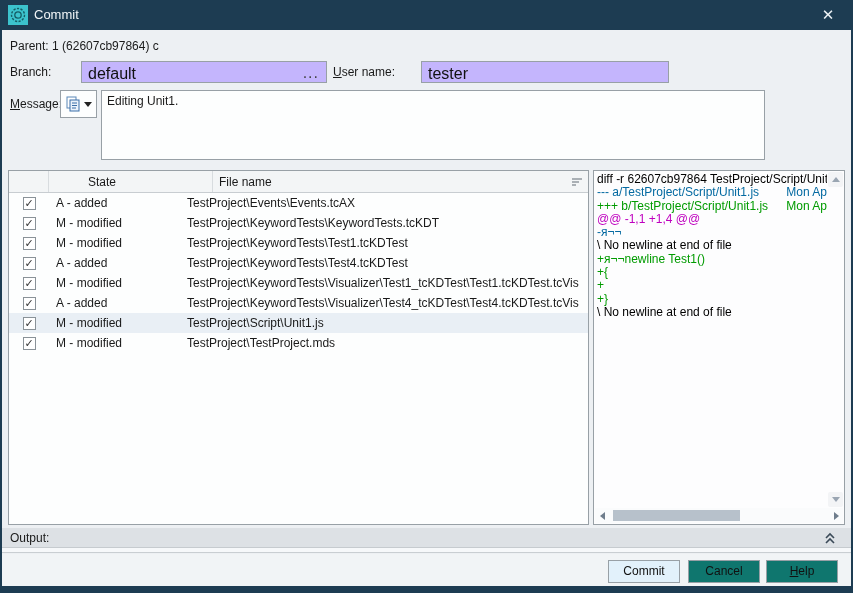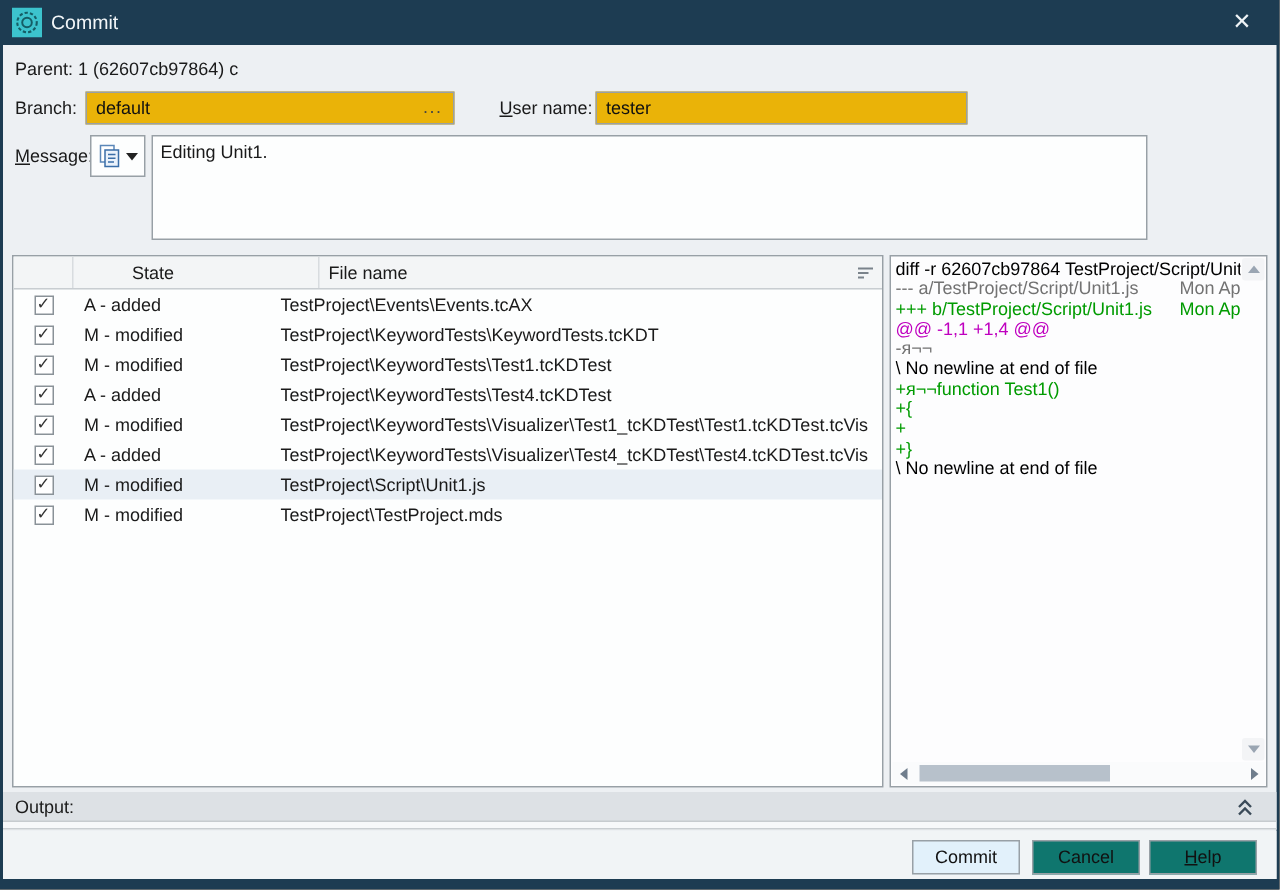--- a/index.html
+++ b/index.html
@@ -11,22 +11,22 @@
   
   .titlebar { position:absolute; left:0; top:0; width:853px; height:30px; background:#1d3c52; }
   .app-icon { position:absolute; left:8px; top:5px; width:20px; height:20px; }
   .title-text { position:absolute; left:34px; top:7px; color:#f2f6f8; font-size:13px; }
   .close-btn { position:absolute; right:10px; top:3px; width:30px; height:24px; color:#eef3f6;
                font-size:15px; text-align:center; line-height:24px; cursor:default; }
 
   
   .lbl { position:absolute; color:#1a1a1a; }
   .mn { text-decoration:underline; }
-  .field { position:absolute; background:#eab308; border:1px solid #98a0a6; font-size:12px;
-           color:#111; padding:3px 6px; }
+  .field { position:absolute; background:#c4b5fd; border:1px solid #98a0a6; font-size:16px;
+           color:#111; padding:3px 6px;margin-left:24px; }
   .combo-ellipsis { position:absolute; right:7px; top:2px; color:#444; letter-spacing:1px; }
   .msg-btn { position:absolute; left:60px; top:90px; width:37px; height:28px; background:#fdfefe;
              border:1px solid #98a0a6; display:flex; align-items:center; justify-content:center; gap:3px; }
   .msg-btn .arrow { width:0; height:0; border-left:4px solid transparent; border-right:4px solid transparent;
                     border-top:5px solid #222; }
   .msg-box { position:absolute; left:101px; top:90px; width:664px; height:70px; background:#fdfefe;
              border:1px solid #98a0a6; padding:3px 5px; overflow:hidden; white-space:pre-wrap; }
 
   
   .file-panel { position:absolute; left:8px; top:170px; width:581px; height:355px;
@@ -46,21 +46,21 @@
   .checkbox { width:13px; height:13px; border:1px solid #8a9298; background:#fff;
               display:flex; align-items:center; justify-content:center; }
   .checkbox.checked::after { content:"✓"; font-size:11px; color:#333; line-height:1; }
 
   
   .diff-panel { position:absolute; left:593px; top:170px; width:252px; height:355px;
                 background:#fdfdfe; border:1px solid #98a0a6; overflow:hidden; }
   .diff-content { position:absolute; left:3px; top:2px; right:17px; bottom:18px; overflow:hidden; }
   .dline { position:relative; height:13.3px; line-height:13.3px; font-size:12px; white-space:pre; overflow:hidden; }
   .dline.plain { color:#000; }
-  .dline.removed { color:#737373; }
+  .dline.removed { color:#0369a1; }
   .dline.added { color:#009b00; }
   .dline.hunk { color:#bf00bf; }
   .dright { position:absolute; right:0; top:0;text-align:right; }
 
   
   .vscroll { position:absolute; right:1px; top:1px; width:15px; bottom:17px; background:#fdfdfe; }
   .sb-btn { position:absolute; width:15px; height:15px; background:#f3f4f6; display:flex;
             align-items:center; justify-content:center; border-radius:2px; }
   .sb-btn.up { top:0; } .sb-btn.down { bottom:0; }
   .tri-up { width:0; height:0; border-left:4px solid transparent; border-right:4px solid transparent;
@@ -207,21 +207,21 @@
   </div>
 
   <div class="diff-panel">
     <div class="diff-content" id="diff-lines">
         <div class="dline plain"><span>diff -r 62607cb97864 TestProject/Script/Unit1.js</span></div>
         <div class="dline removed"><span>--- a/TestProject/Script/Unit1.js</span><span class="dright">Mon Ap</span></div>
         <div class="dline added"><span>+++ b/TestProject/Script/Unit1.js</span><span class="dright">Mon Ap</span></div>
         <div class="dline hunk"><span>@@ -1,1 +1,4 @@</span></div>
         <div class="dline removed"><span>-я¬¬</span></div>
         <div class="dline plain"><span>\ No newline at end of file</span></div>
-        <div class="dline added"><span>+я¬¬function Test1()</span></div>
+        <div class="dline added"><span>+я¬¬newline Test1()</span></div>
         <div class="dline added"><span>+{</span></div>
         <div class="dline added"><span>+</span></div>
         <div class="dline added"><span>+}</span></div>
         <div class="dline plain"><span>\ No newline at end of file</span></div>
       </div>
     <div class="vscroll">
       <div class="sb-btn up">
           <span class="tri-up"></span>
         </div>
       <div class="sb-btn down">

